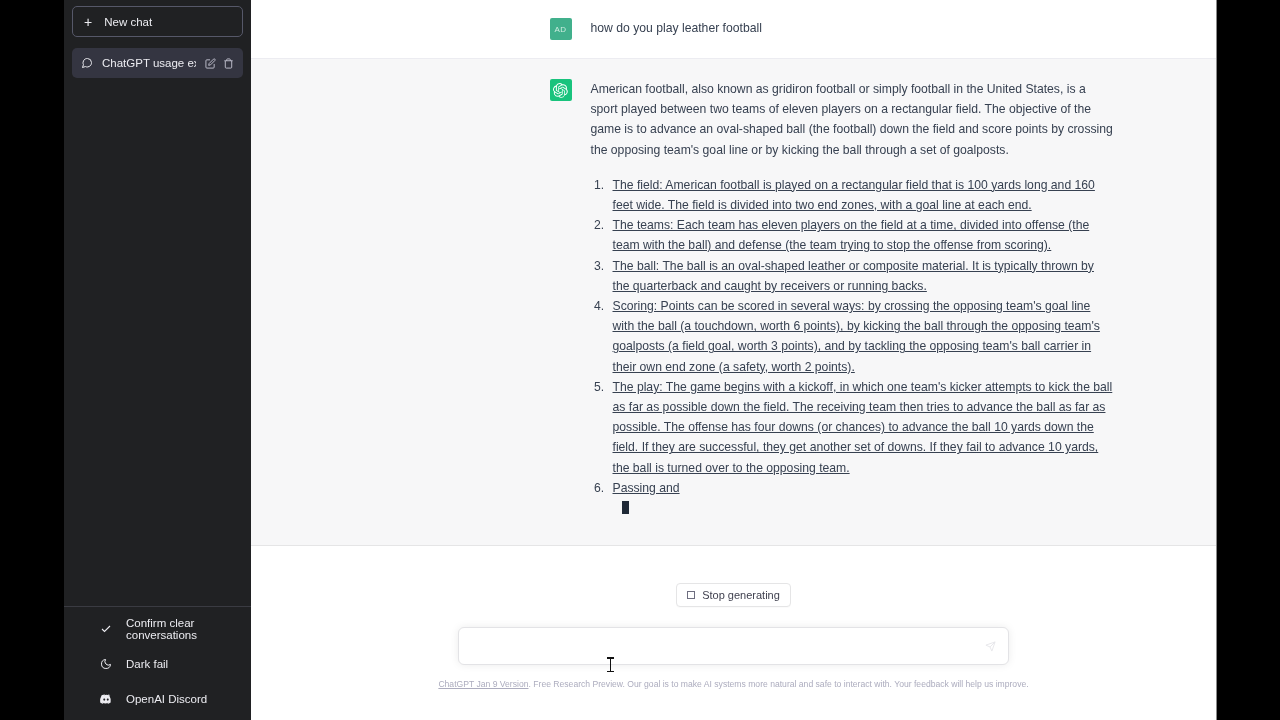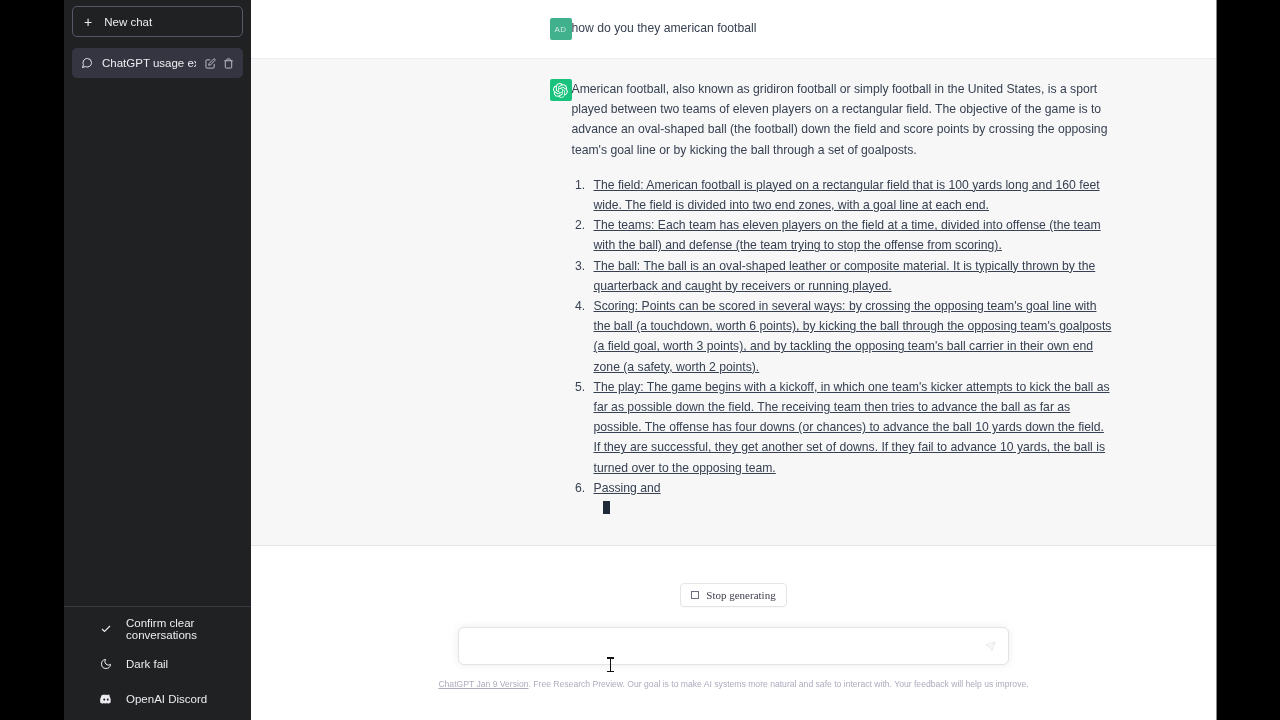--- a/index.html
+++ b/index.html
@@ -83,20 +83,21 @@
     background: #fff;
     position: relative;
     min-width: 0;
   }
   .thread { flex: 0 0 auto; }
   .msg { display: flex; width: 100%; }
   .msg-user { background: #fff; }
   .msg-assistant { background: #f7f7f8; border-top: 1px solid #ececf1; border-bottom: 1px solid #e5e5e6; }
   .msg-inner {
     display: flex;
+    gap: 19px;
     width: 100%;
     max-width: 760px;
     margin: 0 auto;
     padding: 17px 0 17px 0;
     padding-left: 196px;
   }
   .msg-user .msg-inner { padding-top: 18px; padding-bottom: 18px; }
   .msg-assistant .msg-inner { padding-top: 20px; padding-bottom: 26px; }
   .avatar {
     width: 22px; height: 22px;
@@ -147,21 +148,20 @@
     display: inline-flex; align-items: center; gap: 7px;
     height: 24px;
     padding: 0 10px;
     border: 1px solid #e5e5e6;
     border-radius: 4px;
     background: #fff;
     font-size: 11px;
     color: #40414f;
     cursor: pointer;
     box-shadow: 0 1px 1px rgba(0,0,0,0.02);
-    font-family: Liberation Serif, serif;
   }
   .stop-square { width: 8px; height: 8px; border: 1.3px solid #6e6e80; }
   .input-row {
     margin-top: 20px;
     width: 551px;
     height: 38px;
     background: #fff;
     border: 1px solid #e3e3e6;
     border-radius: 6px;
     box-shadow: 0 0 9px rgba(0,0,0,0.08);
@@ -269,37 +269,37 @@
     </div>
   </nav>
 
   <main class="main">
 
     <div class="thread">
 
       <div class="msg msg-user">
         <div class="msg-inner">
           <div class="avatar avatar-user">AD</div>
-          <div class="msg-body">how do you they american football</div>
+          <div class="msg-body">how do you play leather football</div>
         </div>
       </div>
 
       <div class="msg msg-assistant">
         <div class="msg-inner">
           <div class="avatar avatar-bot">
             <svg width="15" height="15" viewBox="0 0 41 41" fill="#fff">
               <path d="M37.53 16.81a10.1 10.1 0 0 0-.86-8.29 10.2 10.2 0 0 0-11-4.9A10.1 10.1 0 0 0 18.05.02a10.2 10.2 0 0 0-9.72 7.06 10.1 10.1 0 0 0-6.75 4.9 10.2 10.2 0 0 0 1.26 11.97 10.1 10.1 0 0 0 .86 8.29 10.2 10.2 0 0 0 11 4.9 10.1 10.1 0 0 0 7.62 3.4 10.2 10.2 0 0 0 9.72-7.07 10.1 10.1 0 0 0 6.75-4.9 10.2 10.2 0 0 0-1.26-11.96zm-15.2 21.26a7.6 7.6 0 0 1-4.86-1.76l.24-.14 8.07-4.66a1.3 1.3 0 0 0 .66-1.15V18.98l3.41 1.97a.12.12 0 0 1 .7.1v9.42a7.6 7.6 0 0 1-7.6 7.6zM6 31.12a7.6 7.6 0 0 1-.9-5.1l.24.14 8.08 4.67a1.3 1.3 0 0 0 1.32 0l9.86-5.7v3.94a.12.12 0 0 1-.5.1l-8.16 4.72A7.6 7.6 0 0 1 6 31.12zM3.88 13.67a7.6 7.6 0 0 1 3.97-3.34v9.59a1.3 1.3 0 0 0 .65 1.13l9.82 5.67-3.42 1.97a.12.12 0 0 1-.11 0l-8.16-4.71a7.6 7.6 0 0 1-2.75-10.3zm28.03 6.52l-9.86-5.72 3.41-1.97a.12.12 0 0 1 .12 0l8.16 4.72a7.6 7.6 0 0 1-1.17 13.69v-9.59a1.3 1.3 0 0 0-.66-1.13zm3.4-5.11l-.24-.15-8.06-4.7a1.3 1.3 0 0 0-1.33 0l-9.85 5.7v-3.95a.12.12 0 0 1 .05-.1l8.16-4.71a7.6 7.6 0 0 1 11.28 7.87zM14.09 22.01l-3.42-1.97a.12.12 0 0 1-.06-.1v-9.41a7.6 7.6 0 0 1 12.46-5.83l-.24.14-8.07 4.66a1.3 1.3 0 0 0-.66 1.15l-.01 11.36zm1.85-4l4.39-2.54 4.4 2.53v5.07l-4.4 2.54-4.39-2.54v-5.07z"></path>
             </svg>
           </div>
           <div class="msg-body">
             <p>American football, also known as gridiron football or simply football in the United States, is a sport played between two teams of eleven players on a rectangular field. The objective of the game is to advance an oval-shaped ball (the football) down the field and score points by crossing the opposing team's goal line or by kicking the ball through a set of goalposts.</p>
             <ol>
               <li>The field: American football is played on a rectangular field that is 100 yards long and 160 feet wide. The field is divided into two end zones, with a goal line at each end.</li>
               <li>The teams: Each team has eleven players on the field at a time, divided into offense (the team with the ball) and defense (the team trying to stop the offense from scoring).</li>
-              <li>The ball: The ball is an oval-shaped leather or composite material. It is typically thrown by the quarterback and caught by receivers or running played.</li>
+              <li>The ball: The ball is an oval-shaped leather or composite material. It is typically thrown by the quarterback and caught by receivers or running backs.</li>
               <li>Scoring: Points can be scored in several ways: by crossing the opposing team's goal line with the ball (a touchdown, worth 6 points), by kicking the ball through the opposing team's goalposts (a field goal, worth 3 points), and by tackling the opposing team's ball carrier in their own end zone (a safety, worth 2 points).</li>
               <li>The play: The game begins with a kickoff, in which one team's kicker attempts to kick the ball as far as possible down the field. The receiving team then tries to advance the ball as far as possible. The offense has four downs (or chances) to advance the ball 10 yards down the field. If they are successful, they get another set of downs. If they fail to advance 10 yards, the ball is turned over to the opposing team.</li>
               <li>Passing and</li>
             </ol>
             <div class="typing-line">
               <span class="cursor-block"></span>
             </div>
           </div>
         </div>
       </div>

